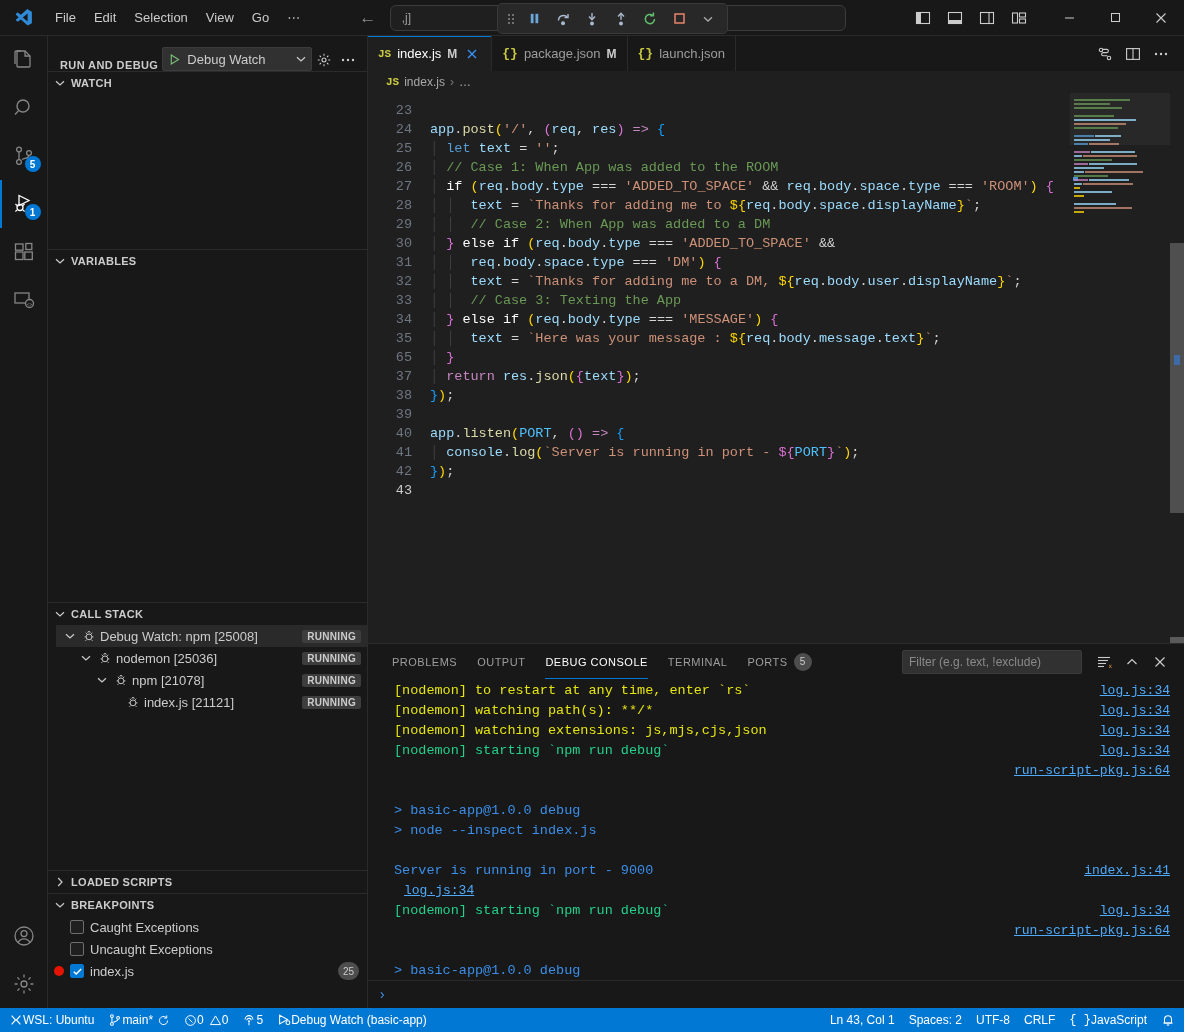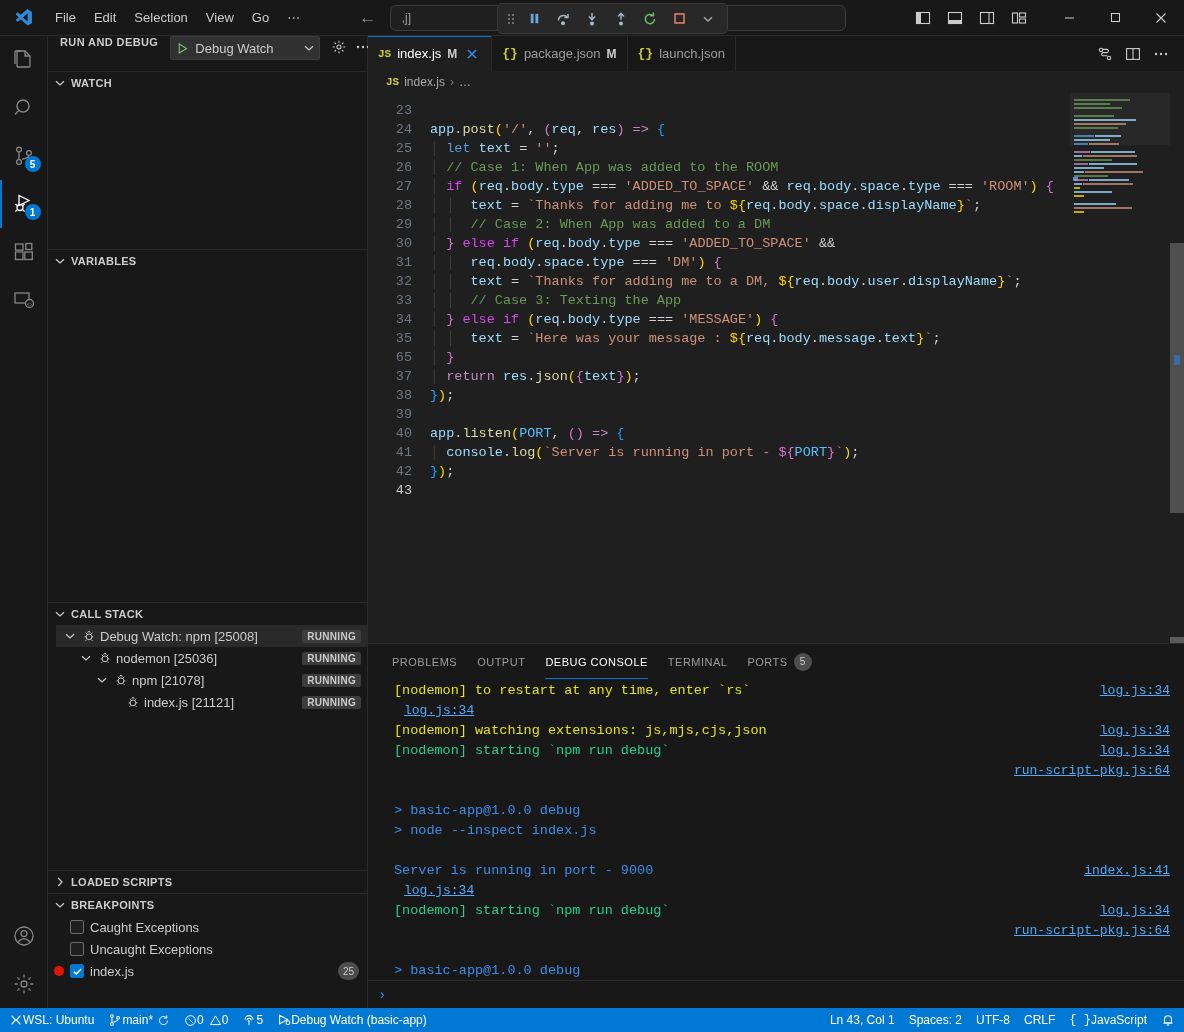--- a/index.html
+++ b/index.html
@@ -69,21 +69,21 @@
     display:flex; align-items:center; justify-content:center; padding: 0 4px; font-weight:600;
   }
   .act-spacer { flex: 1 1 auto; }
 
   
   .sidebar {
     width: 320px; flex: 0 0 320px; background: #181818; display:flex; flex-direction:column;
     border-right: 1px solid #2b2b2b; min-height: 0;
   }
   .sb-title {
-    height: 35px; display:flex; align-items:flex-start; padding: 0 8px 0 12px; gap: 8px;
+    height: 35px; display:flex; align-items:flex-end; padding: 0 8px 0 12px; 
     flex: 0 0 35px;
   }
   .sb-title-text { font-size: 11px; font-weight: 700; letter-spacing: .4px; color: #cccccc; text-transform: uppercase; white-space:nowrap;}
   .launch-select {
     display:flex; align-items:center; gap:6px; background: #313131; border:1px solid #3c3c3c;
     border-radius: 2px; height: 24px; padding: 0 4px 0 5px; margin-left: 4px; cursor:pointer; min-width: 150px;
   }
   .launch-name { font-size: 13px; color:#cccccc; flex:1 1 auto; }
   .sb-title-actions { display:flex; align-items:center; gap: 2px; margin-left: auto; }
   .sb-act { width: 22px; height:22px; display:flex;align-items:center;justify-content:center;border-radius:4px;cursor:pointer;}
@@ -173,21 +173,21 @@
   .mm-bp { position:absolute; left:3px; width:5px; height:4px; background:#4a8fd4;}
   .editor-scroll {
     position:absolute; right:0; top:0; width:14px; height:100%; background:#1f1f1f;
   }
   .es-thumb { position:absolute; right:0; top:150px; width:14px; height:270px; background:#4f4f4f; }
   .es-mark { position:absolute; right:4px; top:262px; width:6px; height:10px; background:#3d6ba8; }
   .es-bottom { position:absolute; right:0; bottom:0; width:14px; height:6px; background:#5a5a5a; }
 
   
   .c-kw   { color:#c586c0; }
-  .c-ctrl { color:#d946ef; }
+  .c-ctrl { color:#ffffff; }
   .c-fn   { color:#dcdcaa; }
   .c-var  { color:#9cdcfe; }
   .c-str  { color:#ce9178; }
   .c-com  { color:#6a9955; }
   .c-punc { color:#ffd700; }
   .c-punc2{ color:#da70d6; }
   .c-punc3{ color:#179fff; }
   .c-let  { color:#569cd6; }
   .c-obj  { color:#4fc1ff; }
   .c-plain{ color:#d4d4d4; }
@@ -830,25 +830,51 @@
             <span>DEBUG CONSOLE</span>
           </div>
           <div class="ptab">
             <span>TERMINAL</span>
           </div>
           <div class="ptab">
             <span>PORTS</span>
             <span class="ptab-badge">5</span>
           </div>
 
+          <div class="panel-actions">
+            <div class="filter-box">
+              <input placeholder="Filter (e.g. text, !exclude)" style="">
+            </div>
+            <div class="pa-btn">
+              <svg width="16" height="16" viewBox="0 0 16 16">
+                  <g stroke="#cccccc" stroke-width="1.1">
+                    <line x1="2" y1="3.5" x2="14" y2="3.5"></line>
+                    <line x1="2" y1="6.5" x2="12" y2="6.5"></line>
+                    <line x1="2" y1="9.5" x2="10" y2="9.5"></line>
+                    <line x1="2" y1="12.5" x2="8" y2="12.5"></line>
+                  </g>
+                  <text x="12.5" y="14" font-size="6" fill="#e8a33d" font-family="monospace">x</text>
+                </svg>
+            </div>
+            <div class="pa-btn">
+              <svg width="14" height="14" viewBox="0 0 14 14">
+                  <path d="M2.5 9 7 4.5 11.5 9" fill="none" stroke="#cccccc" stroke-width="1.2"></path>
+                </svg>
+            </div>
+            <div class="pa-btn">
+              <svg width="14" height="14" viewBox="0 0 14 14">
+                  <path d="M2.5 2.5 11.5 11.5M11.5 2.5 2.5 11.5" stroke="#cccccc" stroke-width="1.2"></path>
+                </svg>
+            </div>
+          </div>
         </div>
 
         <div class="console">
           <div class="con-line"><span class="con-text t-yellow">[nodemon] to restart at any time, enter `rs`</span><span class="con-src">log.js:34</span></div>
-          <div class="con-line"><span class="con-src">log.js:34</span></div>
+          <div class="con-line"><span class="con-text t-yellow">[nodemon] watching path(s): **/*</span><span class="con-src">log.js:34</span></div>
           <div class="con-line"><span class="con-text t-yellow">[nodemon] watching extensions: js,mjs,cjs,json</span><span class="con-src">log.js:34</span></div>
           <div class="con-line"><span class="con-text t-green">[nodemon] starting `npm run debug`</span><span class="con-src">log.js:34</span></div>
           <div class="con-line"><span class="con-text"></span><span class="con-src">run-script-pkg.js:64</span></div>
           <div class="con-line"><span class="con-text"></span></div>
           <div class="con-line"><span class="con-text t-blue">&gt; basic-app@1.0.0 debug</span></div>
           <div class="con-line"><span class="con-text t-blue">&gt; node --inspect index.js</span></div>
           <div class="con-line"><span class="con-text"></span></div>
           <div class="con-line"><span class="con-text t-blue">Server is running in port - 9000</span><span class="con-src">index.js:41</span></div>
           <div class="con-line"><span class="con-src">log.js:34</span></div>
           <div class="con-line"><span class="con-text t-green">[nodemon] starting `npm run debug`</span><span class="con-src">log.js:34</span></div>

